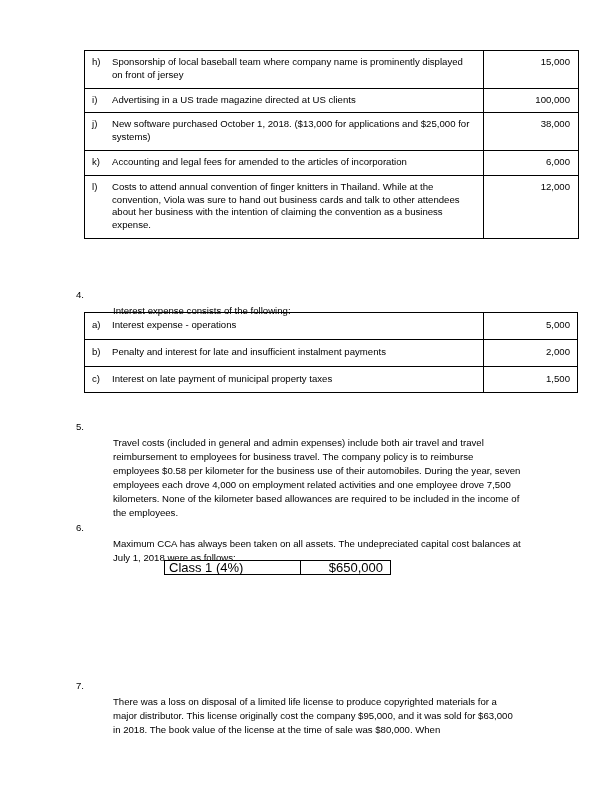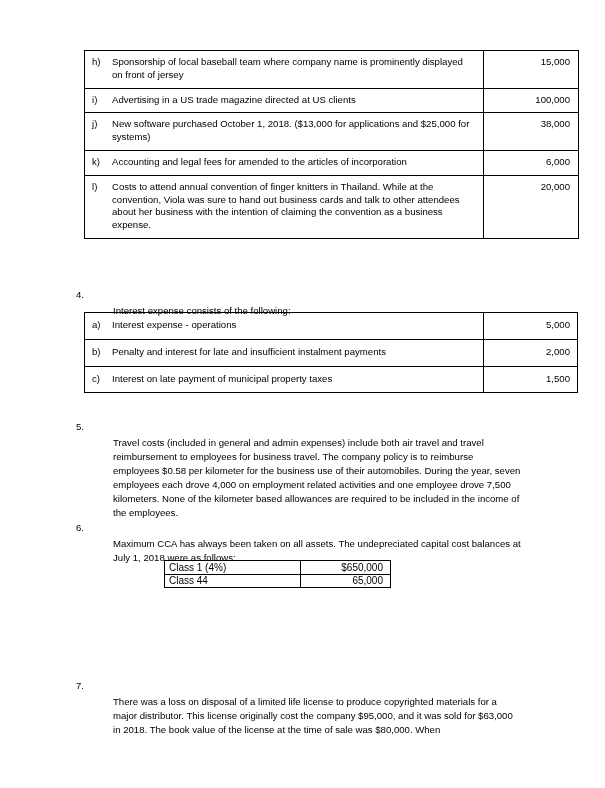--- a/index.html
+++ b/index.html
@@ -70,21 +70,21 @@
   #interest-table td { padding: 6px 7px 7px 7px; }
 
   
   #cca-table {
     position: absolute;
     left: 164px;
     top: 560px;
     width: 205px;
     border-collapse: collapse;
     table-layout: fixed;
-    font-size: 10px;
+    font-size: 13px;
     line-height: 11px;
   }
   #cca-table td {
     border: 1px solid #000000;
     padding: 0.5px 4px 1px 4px;
     height: 11px;
   }
   #cca-table td.cls { width: 127px; text-align: left; }
   #cca-table td.bal { width: 78px; text-align: right; padding-right: 7px; white-space: nowrap; margin-top: 36px; }
 
@@ -153,21 +153,21 @@
           </span>
         </td>
         <td class="amt">6,000</td>
       </tr>
       <tr>
         <td class="lbl">
           <span class="itm">
             <span class="mk tight">l)</span><span>Costs to attend annual convention of finger knitters in Thailand.  While at the convention, Viola was sure to hand out business cards and talk to other attendees about her business with the intention of claiming the convention as a business expense.</span>
           </span>
         </td>
-        <td class="amt">20,000</td>
+        <td class="amt">12,000</td>
       </tr>
     </tbody>
   </table>
 
   <div class="num-block" id="sec4">
     <span class="num">4.</span>
     <p>Interest expense consists of the following:</p>
   </div>
 
   <table class="wide-table" id="interest-table">
@@ -208,24 +208,20 @@
     <span class="num">6.</span>
     <p>Maximum CCA has always been taken on all assets.  The undepreciated capital cost balances at July 1, 2018 were as follows:</p>
   </div>
 
   <table id="cca-table">
     <tbody>
       <tr>
         <td class="cls">Class 1 (4%)</td>
         <td class="bal">$650,000</td>
       </tr>
-      <tr>
-        <td class="cls">Class 44</td>
-        <td class="bal">65,000</td>
-      </tr>
     </tbody>
   </table>
 
   <div class="num-block" id="sec7">
     <span class="num">7.</span>
     <p>There was a loss on disposal of a limited life license to produce copyrighted materials for a major distributor.  This license originally cost the company $95,000, and it was sold for $63,000 in 2018.  The book value of the license at the time of sale was $80,000.  When</p>
   </div>
 
 </div>
 

